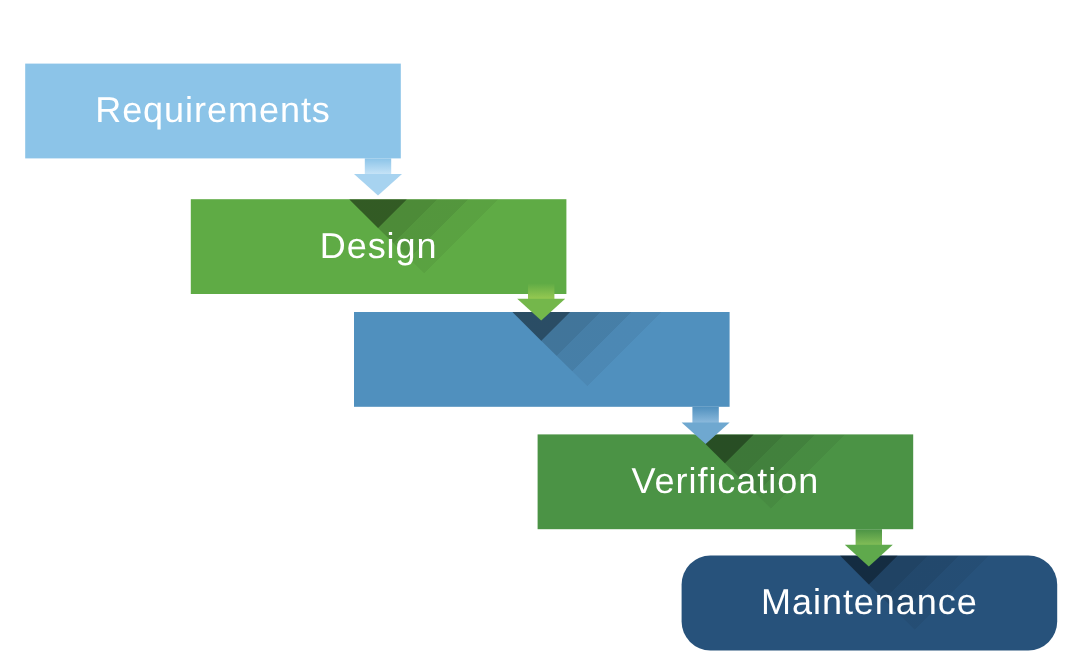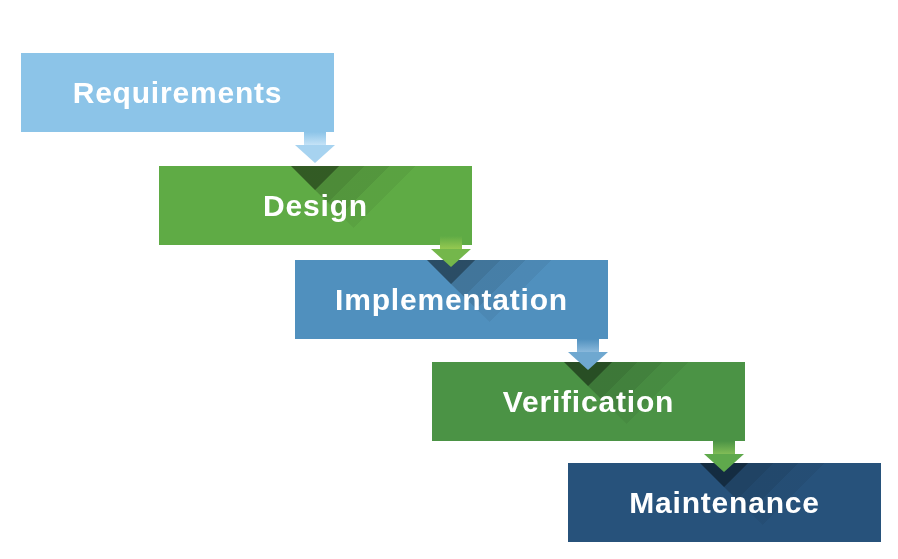--- a/index.html
+++ b/index.html
@@ -7,21 +7,20 @@
     padding: 0;
     background: #ffffff;
   }
   .canvas {
     position: relative;
     width: 898px;
     height: 559px;
     background: #ffffff;
     overflow: hidden;
     font-family: "Liberation Sans", sans-serif;
-    font-weight: bold;
   }
   
   .stage {
     position: absolute;
     width: 313px;
     height: 79px;
     background: var(--fill);
     display: flex;
     align-items: center;
     justify-content: center;
@@ -102,30 +101,29 @@
 
   <div class="stage" style="left: 159px; top: 166px; --fill: #5FAB45;">
     <div class="notch-shadow"></div>
     <div class="notch-chevron"></div>
     <span class="label">Design</span>
   </div>
 
   <div class="stage" style="left: 295px; top: 260px; --fill: #5090BE;">
     <div class="notch-shadow"></div>
     <div class="notch-chevron"></div>
-    <span class="label">Implementation</span>
   </div>
 
-  <div class="stage" style="left: 432px; top: 362px; --fill: #4B9345;">
+  <div class="stage" style="left: 448px; top: 362px; --fill: #4B9345;">
     <div class="notch-shadow"></div>
     <div class="notch-chevron"></div>
     <span class="label">Verification</span>
   </div>
 
-  <div class="stage" style="left: 568px; top: 463px; --fill: #27527B;">
+  <div class="stage" style="left: 568px; top: 463px; border-radius: 24px; --fill: #27527B;">
     <div class="notch-shadow"></div>
     <div class="notch-chevron"></div>
     <span class="label">Maintenance</span>
   </div>
 
   <div class="flow-arrow" style="left: 295px; top: 132px; --base: #8CC4E8; --light: #C9E5F8; --mid: #A7D3F0;">
     <div class="stem"></div>
     <div class="head"></div>
   </div>
 

